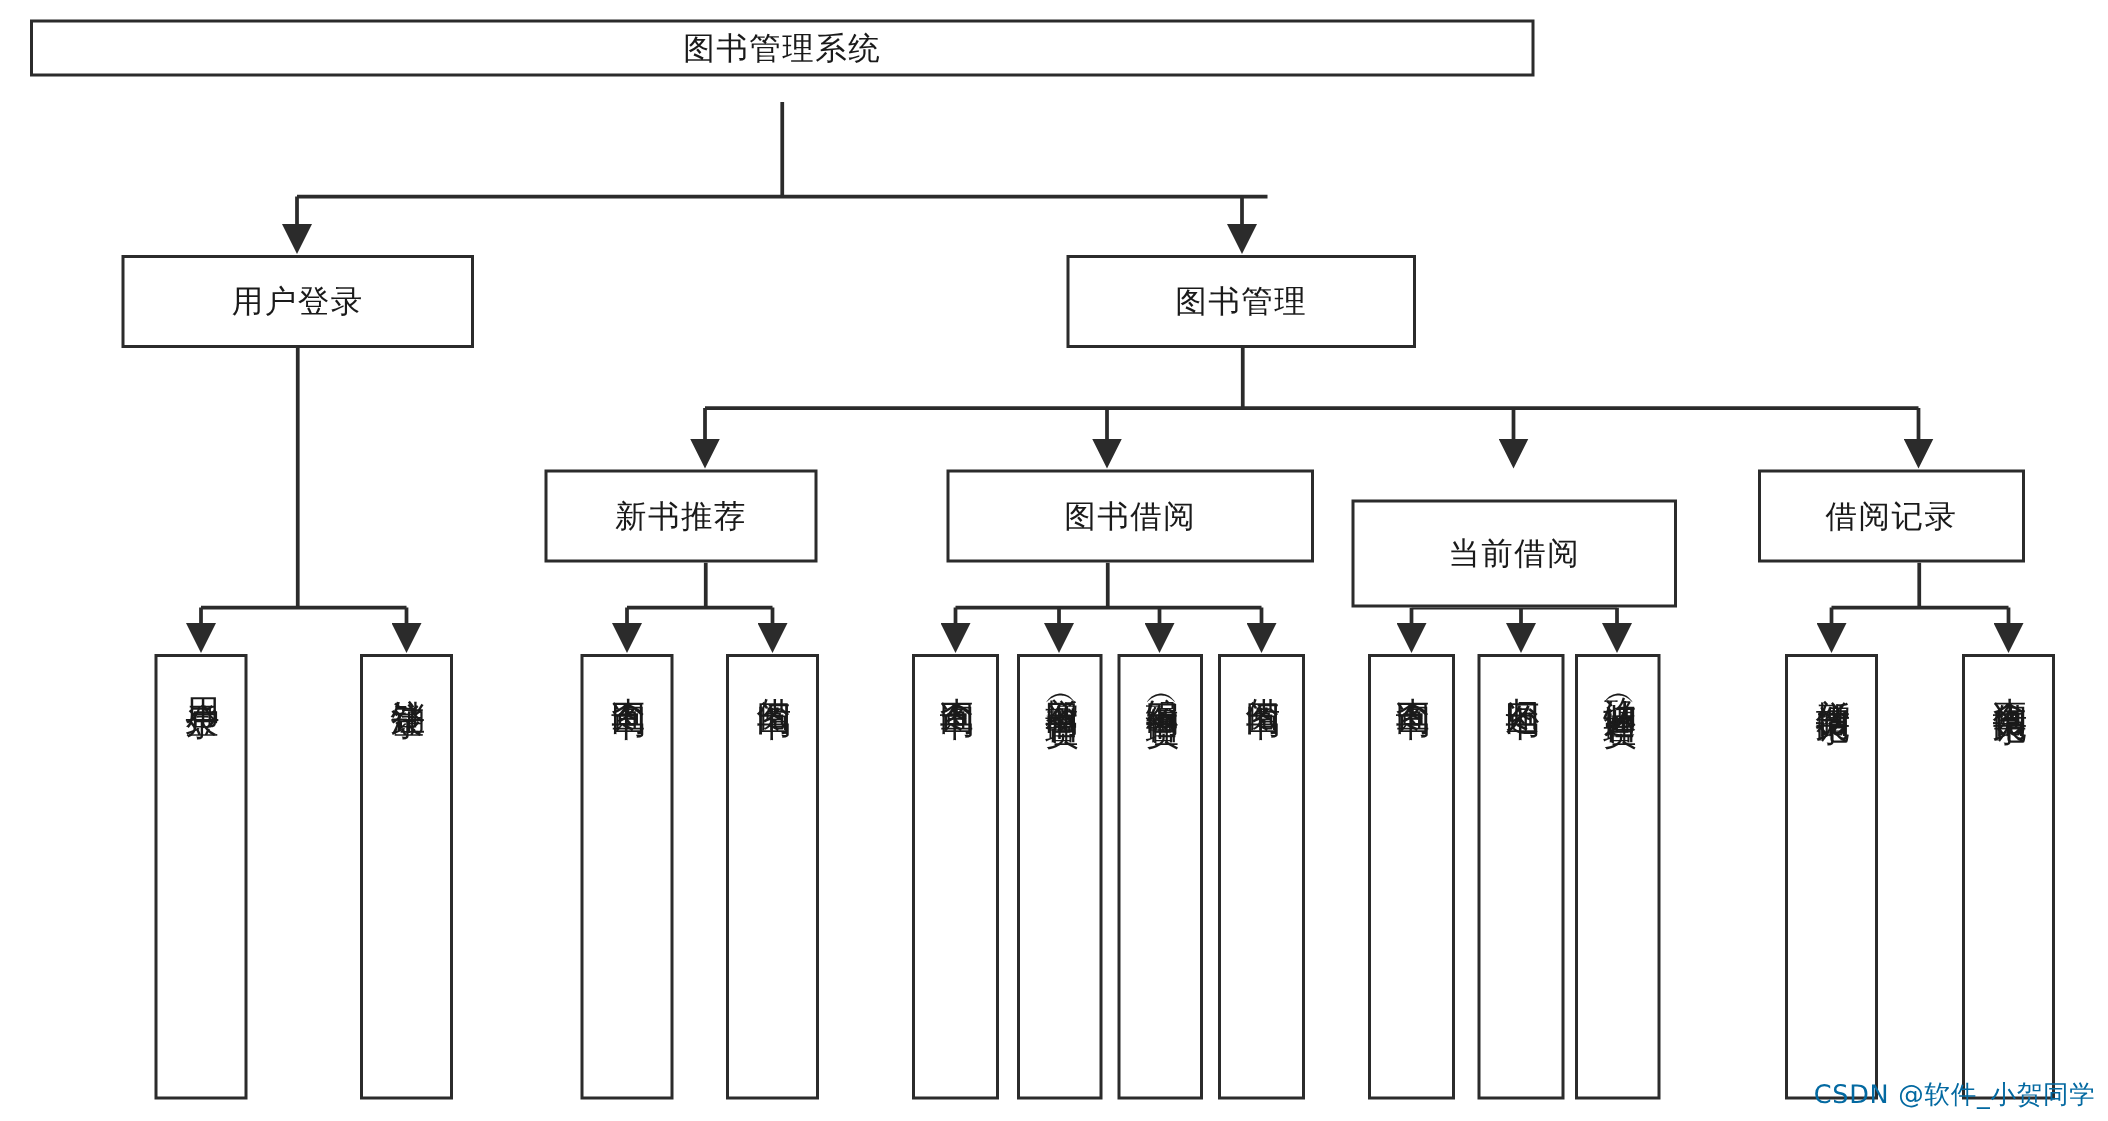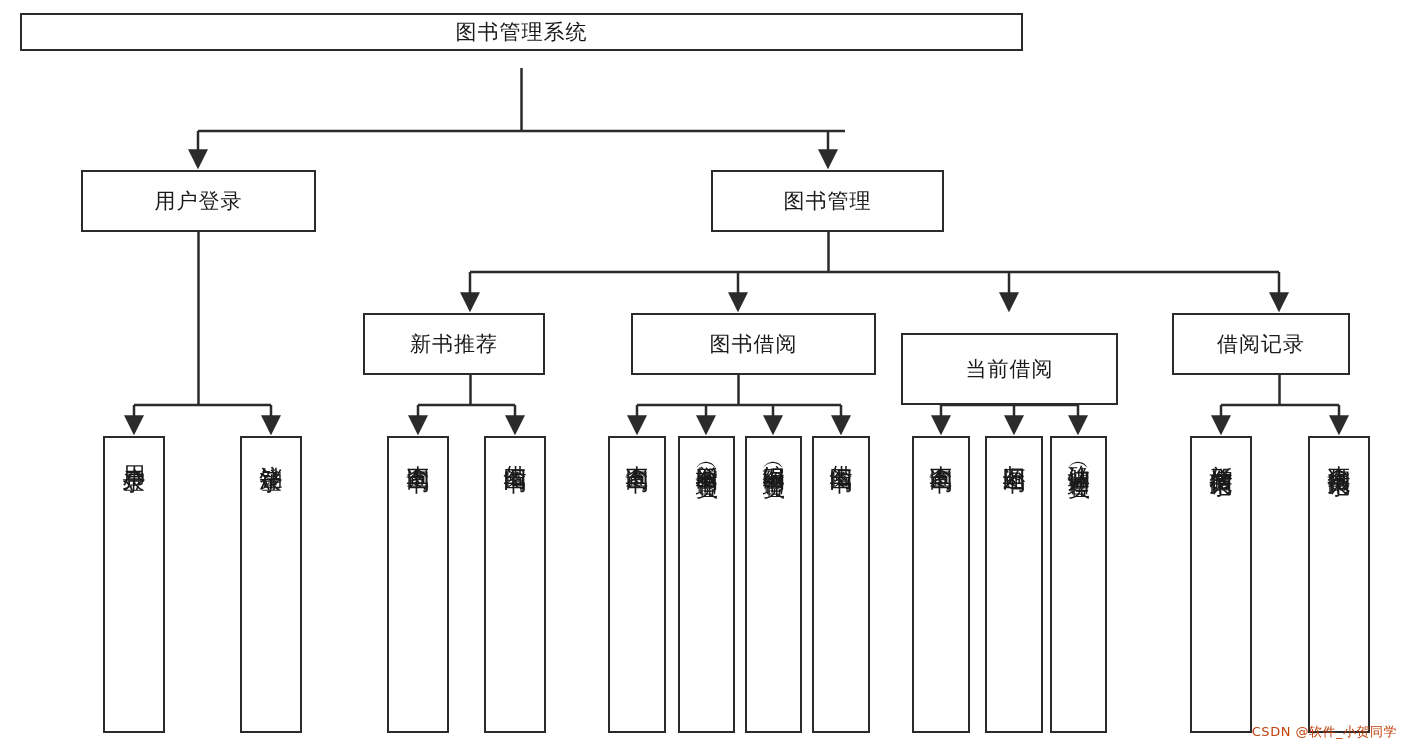--- a/index.html
+++ b/index.html
@@ -46,22 +46,22 @@
     line-height:1.18;
     letter-spacing:2px;
     white-space:nowrap;
     color:#1a1a1a;
   }
   .node.v.tall .vlabel{font-size:22px;line-height:1.12;}
   #watermark{
     position:absolute;
     right:8px;
     bottom:6px;
-    font-size:13px;
-    color:#c2410c;
+    font-size:17px;
+    color:#0369a1;
     letter-spacing:0.5px;
     z-index:5;
     white-space:nowrap;
     user-select:none;
     text-align:center;
   }
 </style>
 </head>
 <body>
 

